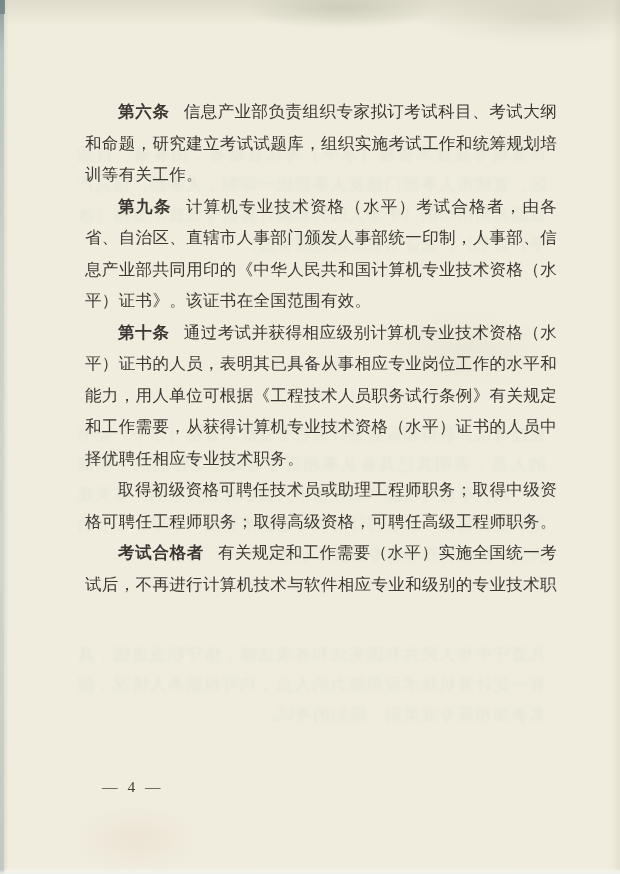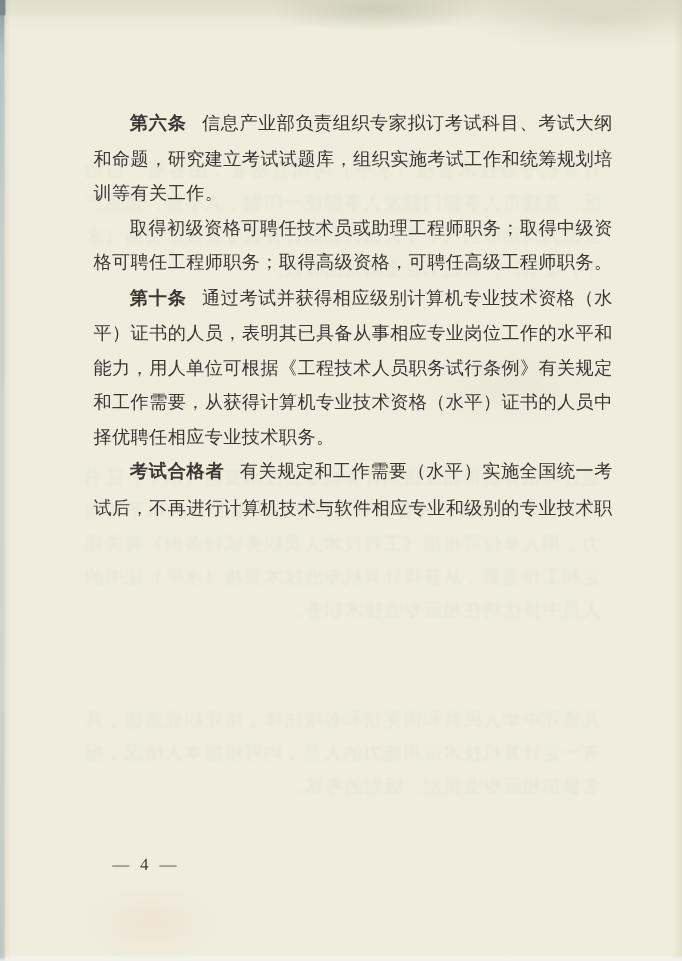--- a/index.html
+++ b/index.html
@@ -74,21 +74,21 @@
     letter-spacing: 0.35px;
     text-align: justify;
     text-justify: inter-ideograph;
   }
   .para {
     margin: 0;
     text-indent: 2em;
   }
   .article-label {
     font-weight: 700;
-    font-family: Liberation Sans, sans-serif;
+    font-family: Liberation Serif, serif;
     margin-right: 0.85em;
     letter-spacing: 0.6px;
   }
   .page-number {
     position: absolute;
     left: 102px;
     top: 778px;
     color: #46413b;
     font-size: 15.5px;
     letter-spacing: 1px;
@@ -107,24 +107,25 @@
   <div class="ghost ghost-1" aria-hidden="true">计算机专业技术资格（水平）考试合格者，由各省、自治区、直辖市人事部门颁发人事部统一印制，人事部、信息产业部共同用印的《中华人民共和国计算机专业技术资格（水平）证书》。该证书在全国范围有效。</div>
   <div class="ghost ghost-2" aria-hidden="true">通过考试并获得相应级别计算机专业技术资格（水平）证书的人员，表明其已具备从事相应专业岗位工作的水平和能力，用人单位可根据《工程技术人员职务试行条例》有关规定和工作需要，从获得计算机专业技术资格（水平）证书的人员中择优聘任相应专业技术职务。</div>
   <div class="ghost ghost-3" aria-hidden="true">凡遵守中华人民共和国宪法和各项法律，恪守职业道德，具有一定计算机技术应用能力的人员，均可根据本人情况，报名参加相应专业类别、级别的考试。</div>
 
   <div class="content">
 
     <p class="para"><span class="article-label">第六条</span><span>信息产业部负责组织专家拟订考试科目、考试大纲和命题，研究建立考试试题库，组织实施考试工作和统筹规划培训等有关工作。</span></p>
 
 
 
+    <p class="para"><span class="article-label">第九条</span><span>计算机专业技术资格（水平）考试合格者，由各省、自治区、直辖市人事部门颁发人事部统一印制，人事部、信息产业部共同用印的《中华人民共和国计算机专业技术资格（水平）证书》。该证书在全国范围有效。</span></p>
+
+    <p class="para"><span class="article-label">第十条</span><span>通过考试并获得相应级别计算机专业技术资格（水平）证书的人员，表明其已具备从事相应专业岗位工作的水平和能力，用人单位可根据《工程技术人员职务试行条例》有关规定和工作需要，从获得计算机专业技术资格（水平）证书的人员中择优聘任相应专业技术职务。</span></p>
 
     <p class="para"><span>取得初级资格可聘任技术员或助理工程师职务；取得中级资格可聘任工程师职务；取得高级资格，可聘任高级工程师职务。</span></p>
-
-    <p class="para"><span class="article-label">第十条</span><span>通过考试并获得相应级别计算机专业技术资格（水平）证书的人员，表明其已具备从事相应专业岗位工作的水平和能力，用人单位可根据《工程技术人员职务试行条例》有关规定和工作需要，从获得计算机专业技术资格（水平）证书的人员中择优聘任相应专业技术职务。</span></p>
 
     <p class="para"><span class="article-label">考试合格者</span><span>有关规定和工作需要（水平）实施全国统一考试后，不再进行计算机技术与软件相应专业和级别的专业技术职</span></p>
 
   </div>
 
   <div class="page-number">— 4 —</div>
 
 </div>
 
 </body></html>

